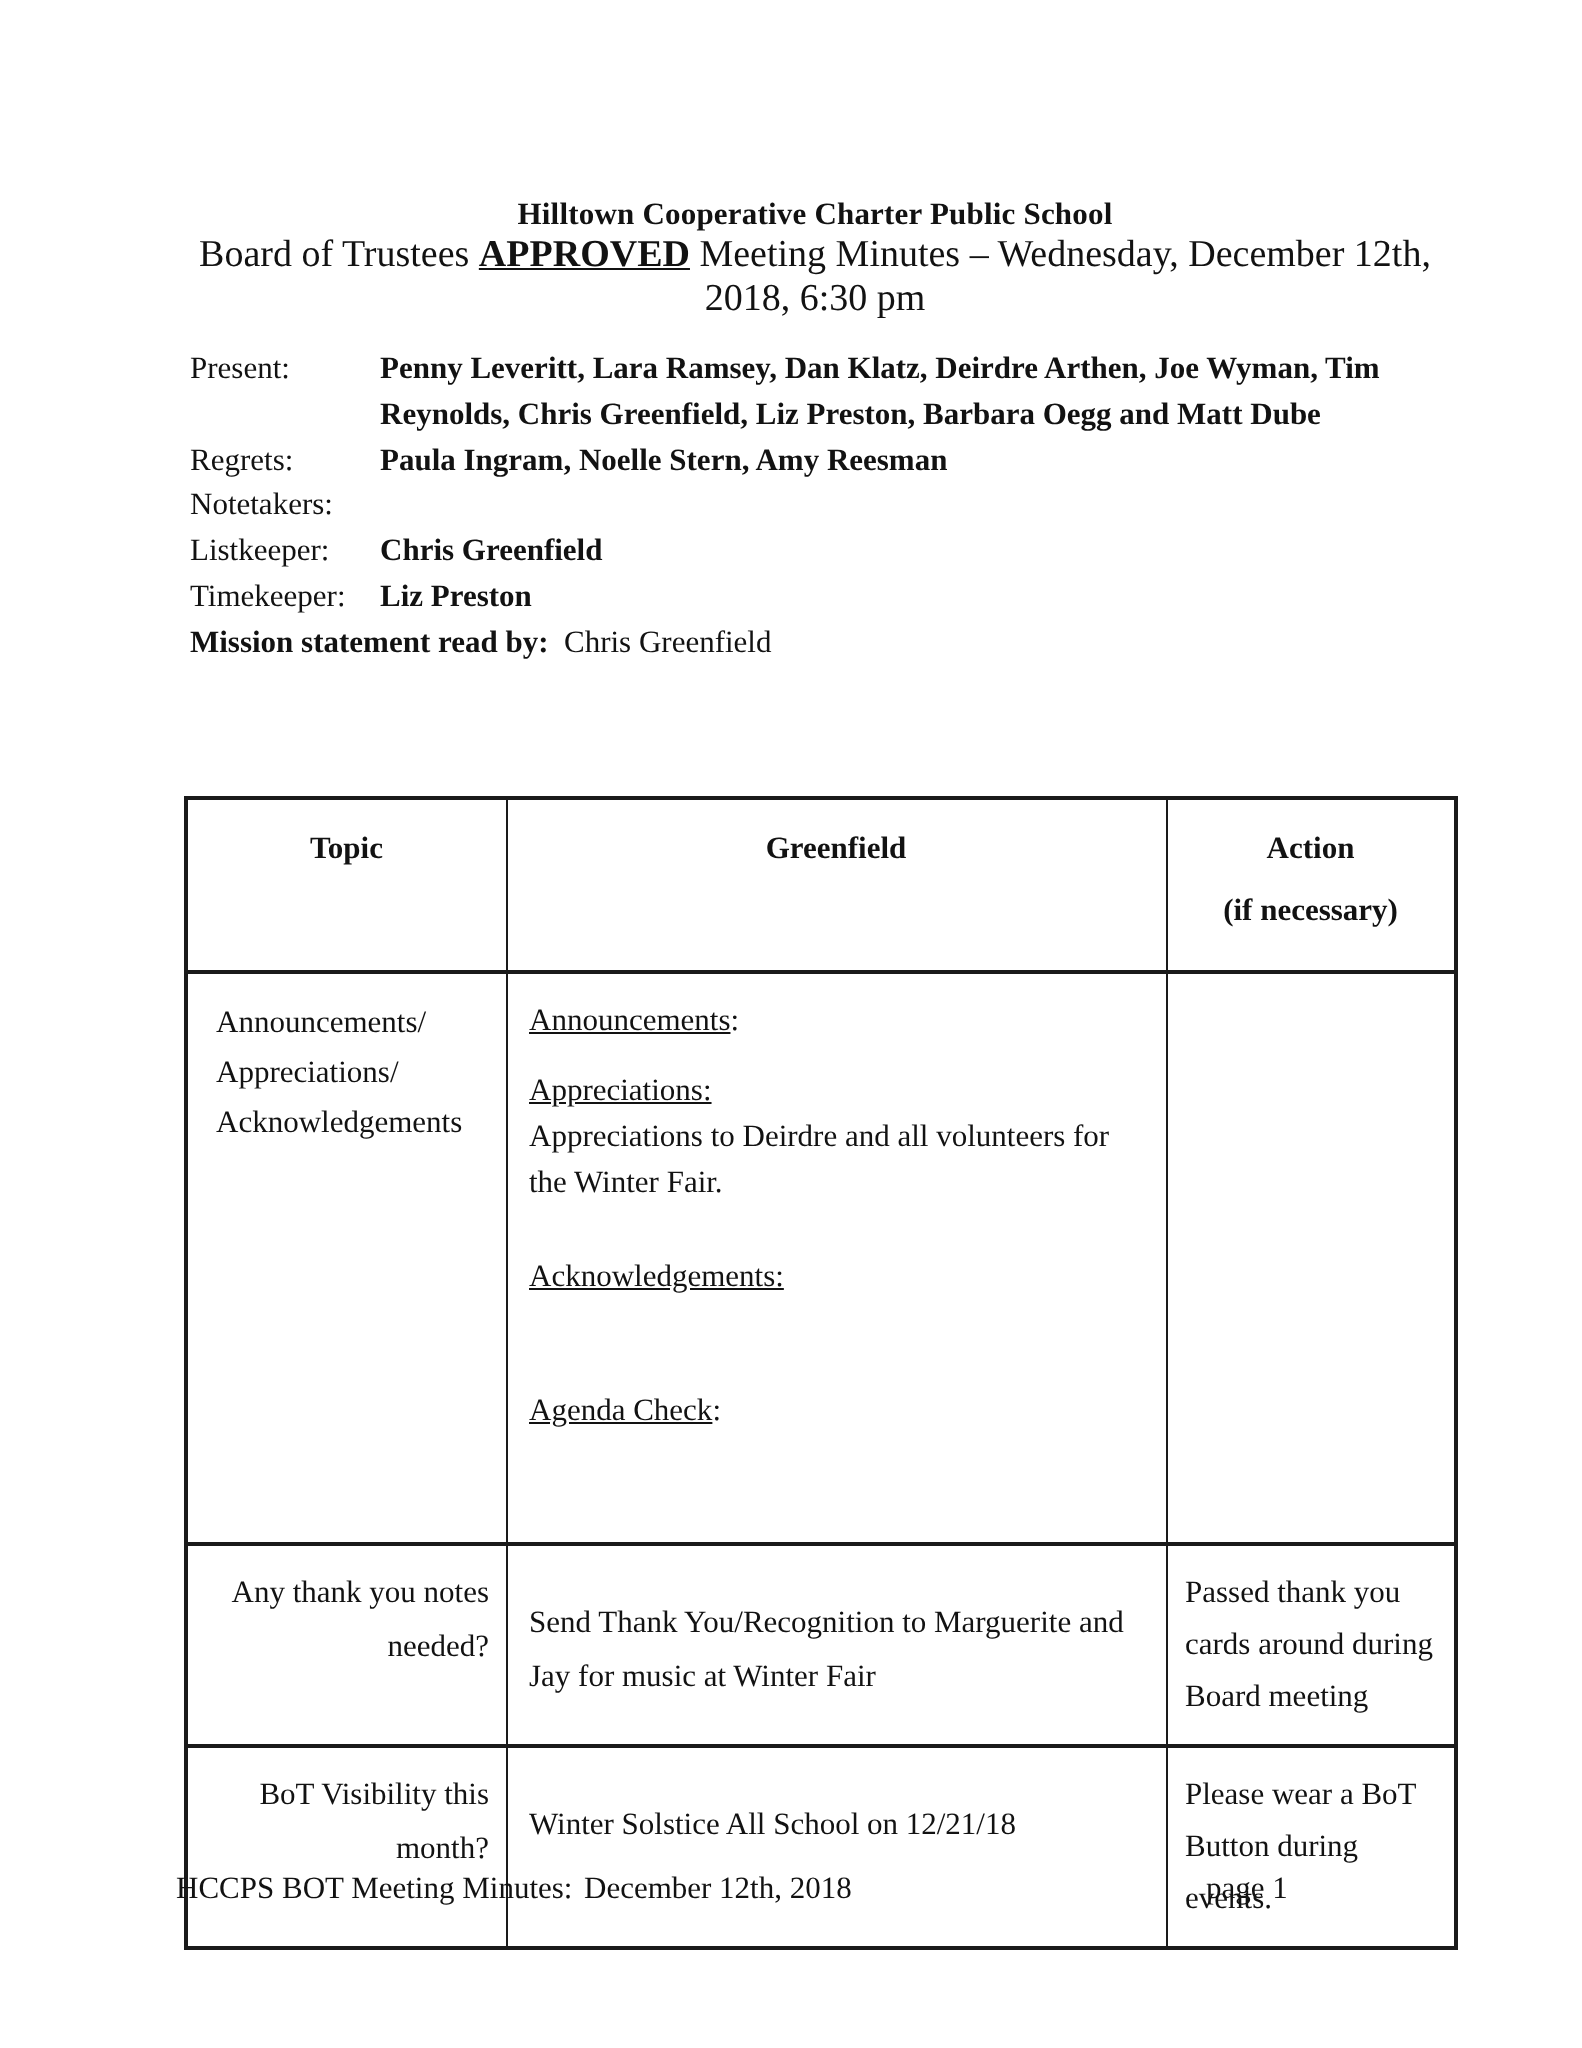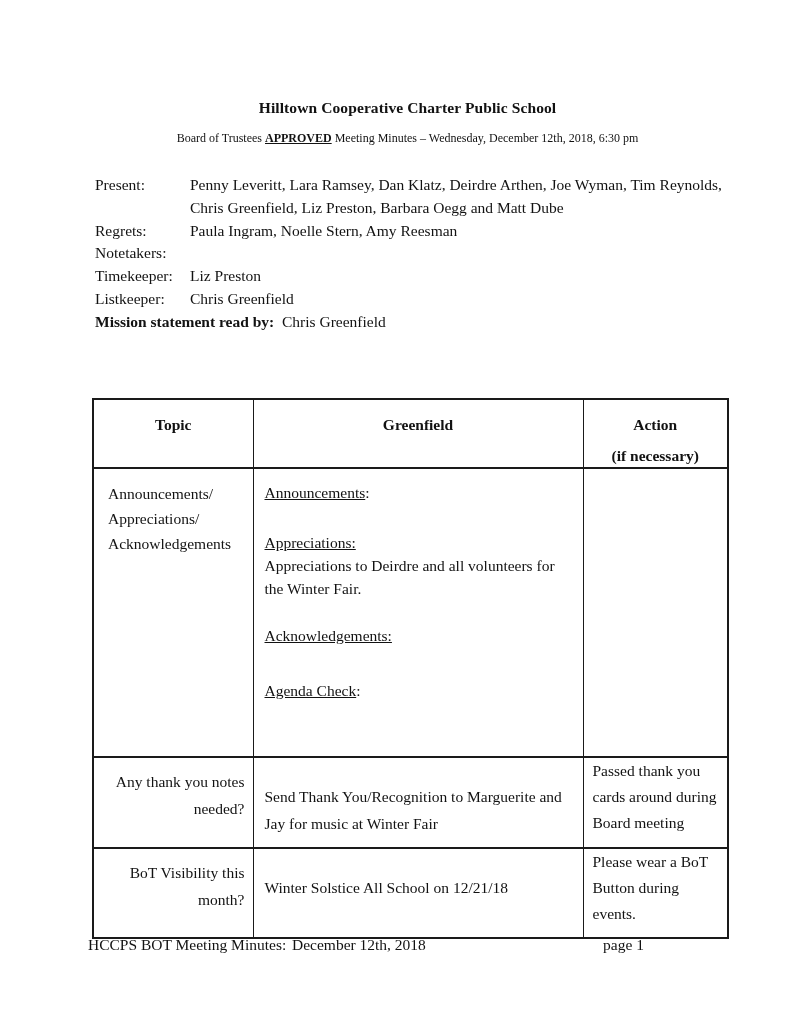--- a/index.html
+++ b/index.html
@@ -10,28 +10,28 @@
     color: #121212;
     position: relative;
     overflow: hidden;
   }
   .page { position: absolute; left: 0; top: 0; width: 791px; height: 994px; background: #fff; }
   .content { position: absolute; left: 88px; width: 639px; }
 
   
   .doc-header { top: 99px; text-align: center; }
   .doc-title { font-weight: bold; font-size: 15.5px; letter-spacing: 0.1px; }
-  .doc-subtitle { margin-top: 14px; font-size: 12px; }
+  .doc-subtitle { font-size: 19px; }
   .approved { font-weight: bold; text-decoration: underline; }
 
   
   .attendance { top: 174px; font-size: 15.5px; line-height: 22.75px; }
   .att-row { display: flex; padding-left: 7px; }
   .att-label { font-weight: normal; width: 95px; flex: 0 0 95px; }
-  .att-value { flex: 1; }
+  .att-value { flex: 1; font-weight: bold; }
   .mission-row { padding-left: 7px; }
   .mission-label { font-weight: bold; }
 
   
   .table-wrap { top: 398px; }
   table.minutes {
     border-collapse: collapse;
     table-layout: fixed;
     width: 635px;
     margin-left: 4px;
@@ -43,35 +43,35 @@
     border-bottom: 2px solid #1a1a1a;
     vertical-align: top;
     text-align: left;
     font-weight: normal;
   }
   table.minutes { border: 2px solid #1a1a1a; }
   col.c-topic { width: 160px; }
   col.c-discussion { width: 330px; }
   col.c-action { width: 145px; }
 
-  .hdr { text-align: center !important; font-weight: bold !important; padding: 16px 6px 2px 6px; }
+  .hdr { text-align: center !important; font-weight: bold !important; padding: 16px 6px 20px 6px; }
   .hdr .line2 { margin-top: 13px; }
 
   td.topic-cell { padding: 12px 8px 10px 14px; font-weight: bold; line-height: 25px; }
   td.disc-cell  { padding: 12px 14px 10px 11px; line-height: 23px; }
-  td.action-cell{ padding: 0 6px 10px 9px; font-weight: bold; line-height: 26px; }
+  td.action-cell{ padding: 11px 6px 10px 9px; font-weight: bold; line-height: 26px; }
 
   td.topic-cell.r2, td.topic-cell.r3 { line-height: 26.5px; padding-top: 11px; text-align: right; }
   td.disc-cell.r2, td.disc-cell.r3 { line-height: 26.5px; padding-top: 26px; }
 
   .u { text-decoration: underline; }
   .disc-p { margin: 0; }
-  .gap-lg { margin-top: 27px; }
+  .gap-lg { margin-top: 12px; }
   .gap-md { margin-top: 24px; }
-  .gap-xl { margin-top: 32px; }
+  .gap-xl { margin-top: 44px; }
   .row1-bottom-pad { height: 44px; }
 
   
   .doc-footer { top: 936px; font-size: 15.5px; position: absolute; left: 88px; width: 639px; height: 24px; }
   .doc-footer .f-left   { position: absolute; left: 0; }
   .doc-footer .f-center { position: absolute; left: 204px; }
   .doc-footer .f-right  { position: absolute; left: 515px; }
 </style>
 </head>
 <body>
@@ -91,26 +91,26 @@
       <span class="att-value">Penny Leveritt, Lara Ramsey, Dan Klatz, Deirdre Arthen, Joe Wyman, Tim Reynolds, Chris Greenfield, Liz Preston, Barbara Oegg and Matt Dube</span>
     </div>
     <div class="att-row">
       <span class="att-label">Regrets:</span>
       <span class="att-value">Paula Ingram, Noelle Stern, Amy Reesman</span>
     </div>
     <div class="att-row">
       <span class="att-label">Notetakers:</span>
     </div>
     <div class="att-row">
+      <span class="att-label">Listkeeper:</span>
+      <span class="att-value">Chris Greenfield</span>
+    </div>
+    <div class="att-row">
       <span class="att-label">Timekeeper:</span>
       <span class="att-value">Liz Preston</span>
-    </div>
-    <div class="att-row">
-      <span class="att-label">Listkeeper:</span>
-      <span class="att-value">Chris Greenfield</span>
     </div>
     <div class="mission-row">
       <span class="mission-label">Mission statement read by:</span>
       <span>&nbsp;<span>Chris Greenfield</span></span>
     </div>
   </div>
 
   <div class="content table-wrap">
     <table class="minutes">
       <colgroup>

